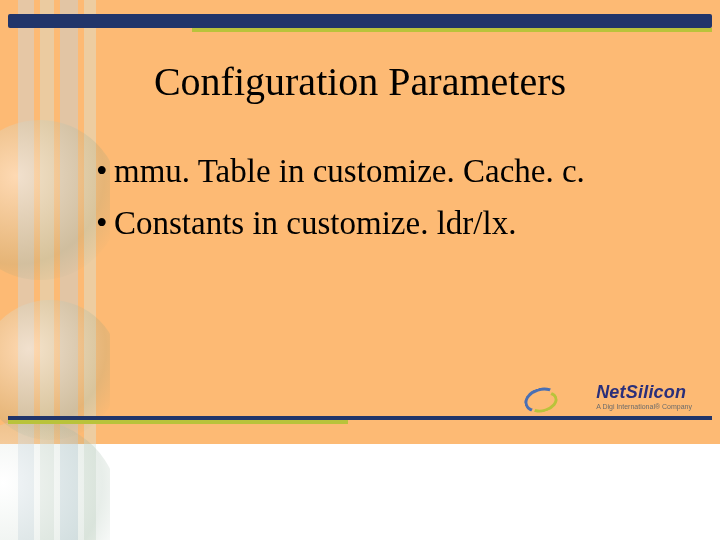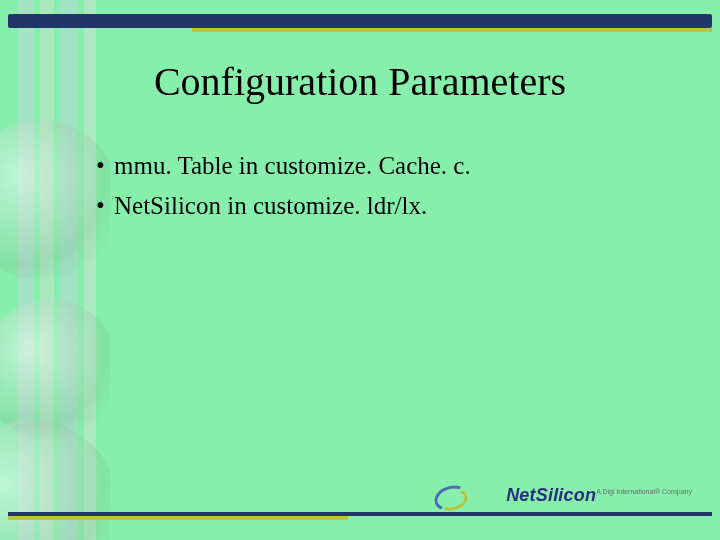--- a/index.html
+++ b/index.html
@@ -7,23 +7,23 @@
     padding: 0;
     width: 720px;
     height: 540px;
     font-family: "Times New Roman", Times, serif;
     background: #ffffff;
     overflow: hidden;
     position: relative;
   }
   .slide {
     width: 720px;
-    height: 540px;
+    height: 444px;
     position: relative;
-    background: #86efac;
+    background: #fdba74;
   }
   
   .left-art {
     position: absolute;
     left: 0;
     top: 0;
     width: 110px;
     height: 540px;
     overflow: hidden;
   }
@@ -94,21 +94,21 @@
     font-size: 40px;
     color: #000;
   }
 
   
   .body {
     position: absolute;
     left: 96px;
     top: 148px;
     right: 40px;
-    font-size: 25px;
+    font-size: 33px;
     color: #000;
     line-height: 1.45;
   }
   .bullet {
     display: flex;
     align-items: flex-start;
     margin-bottom: 4px;
   }
   .bullet .dot {
     width: 18px;
@@ -148,21 +148,21 @@
     left: 4px; top: 6px;
     width: 24px; height: 14px;
     border: 3px solid #b9c33b;
     border-left-color: transparent;
     border-top-color: transparent;
     border-radius: 50%;
     transform: rotate(-18deg);
   }
   .logo-text {
     display: flex;
-    flex-direction: row;
+    flex-direction: column;
     line-height: 1;
     margin-left: 36px;
   }
   .logo-text .main {
     font-family: Arial, Helvetica, sans-serif;
     font-weight: bold;
     font-size: 18px;
     color: #2a2f7a;
     font-style: italic;
     letter-spacing: 0.2px;
@@ -194,21 +194,21 @@
 
   <div class="title">Configuration Parameters</div>
 
   <div class="body">
     <div class="bullet">
       <span class="dot"></span>
       <span>mmu. Table in customize. Cache. c.</span>
     </div>
     <div class="bullet">
       <span class="dot"></span>
-      <span>NetSilicon in customize. ldr/lx.</span>
+      <span>Constants in customize. ldr/lx.</span>
     </div>
   </div>
 
   <div class="bottom-bar"></div>
   <div class="bottom-accent"></div>
 
   <div class="logo">
     <div class="logo-mark">
       <div class="swoosh"></div>
       <div class="swoosh2"></div>

